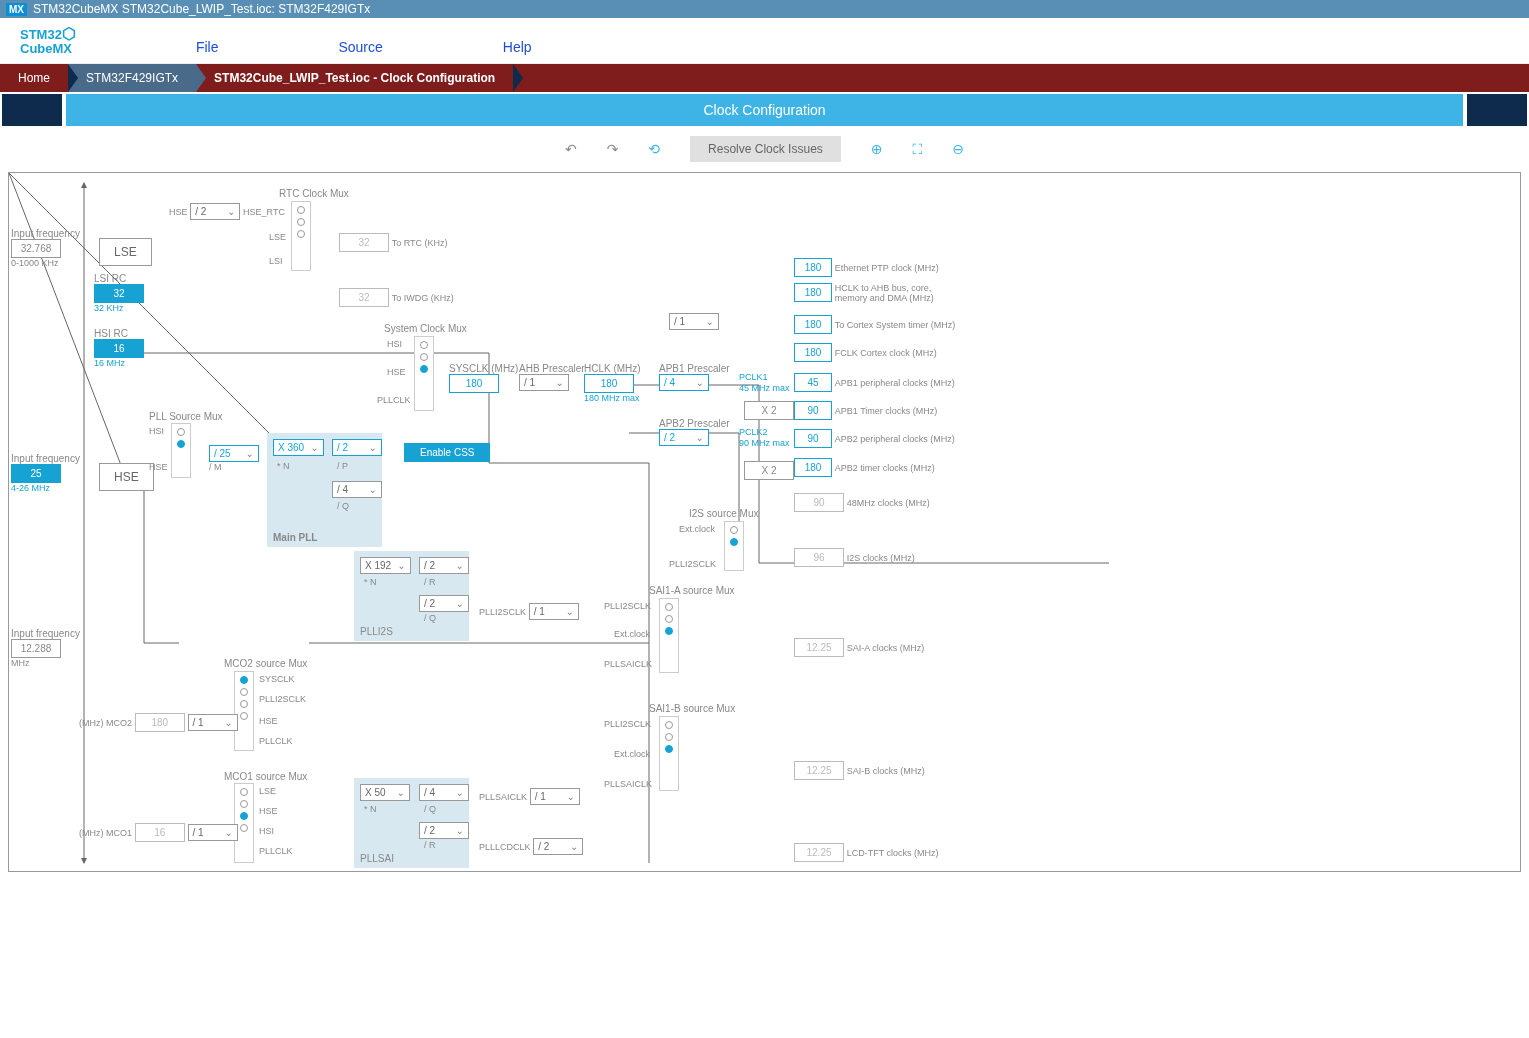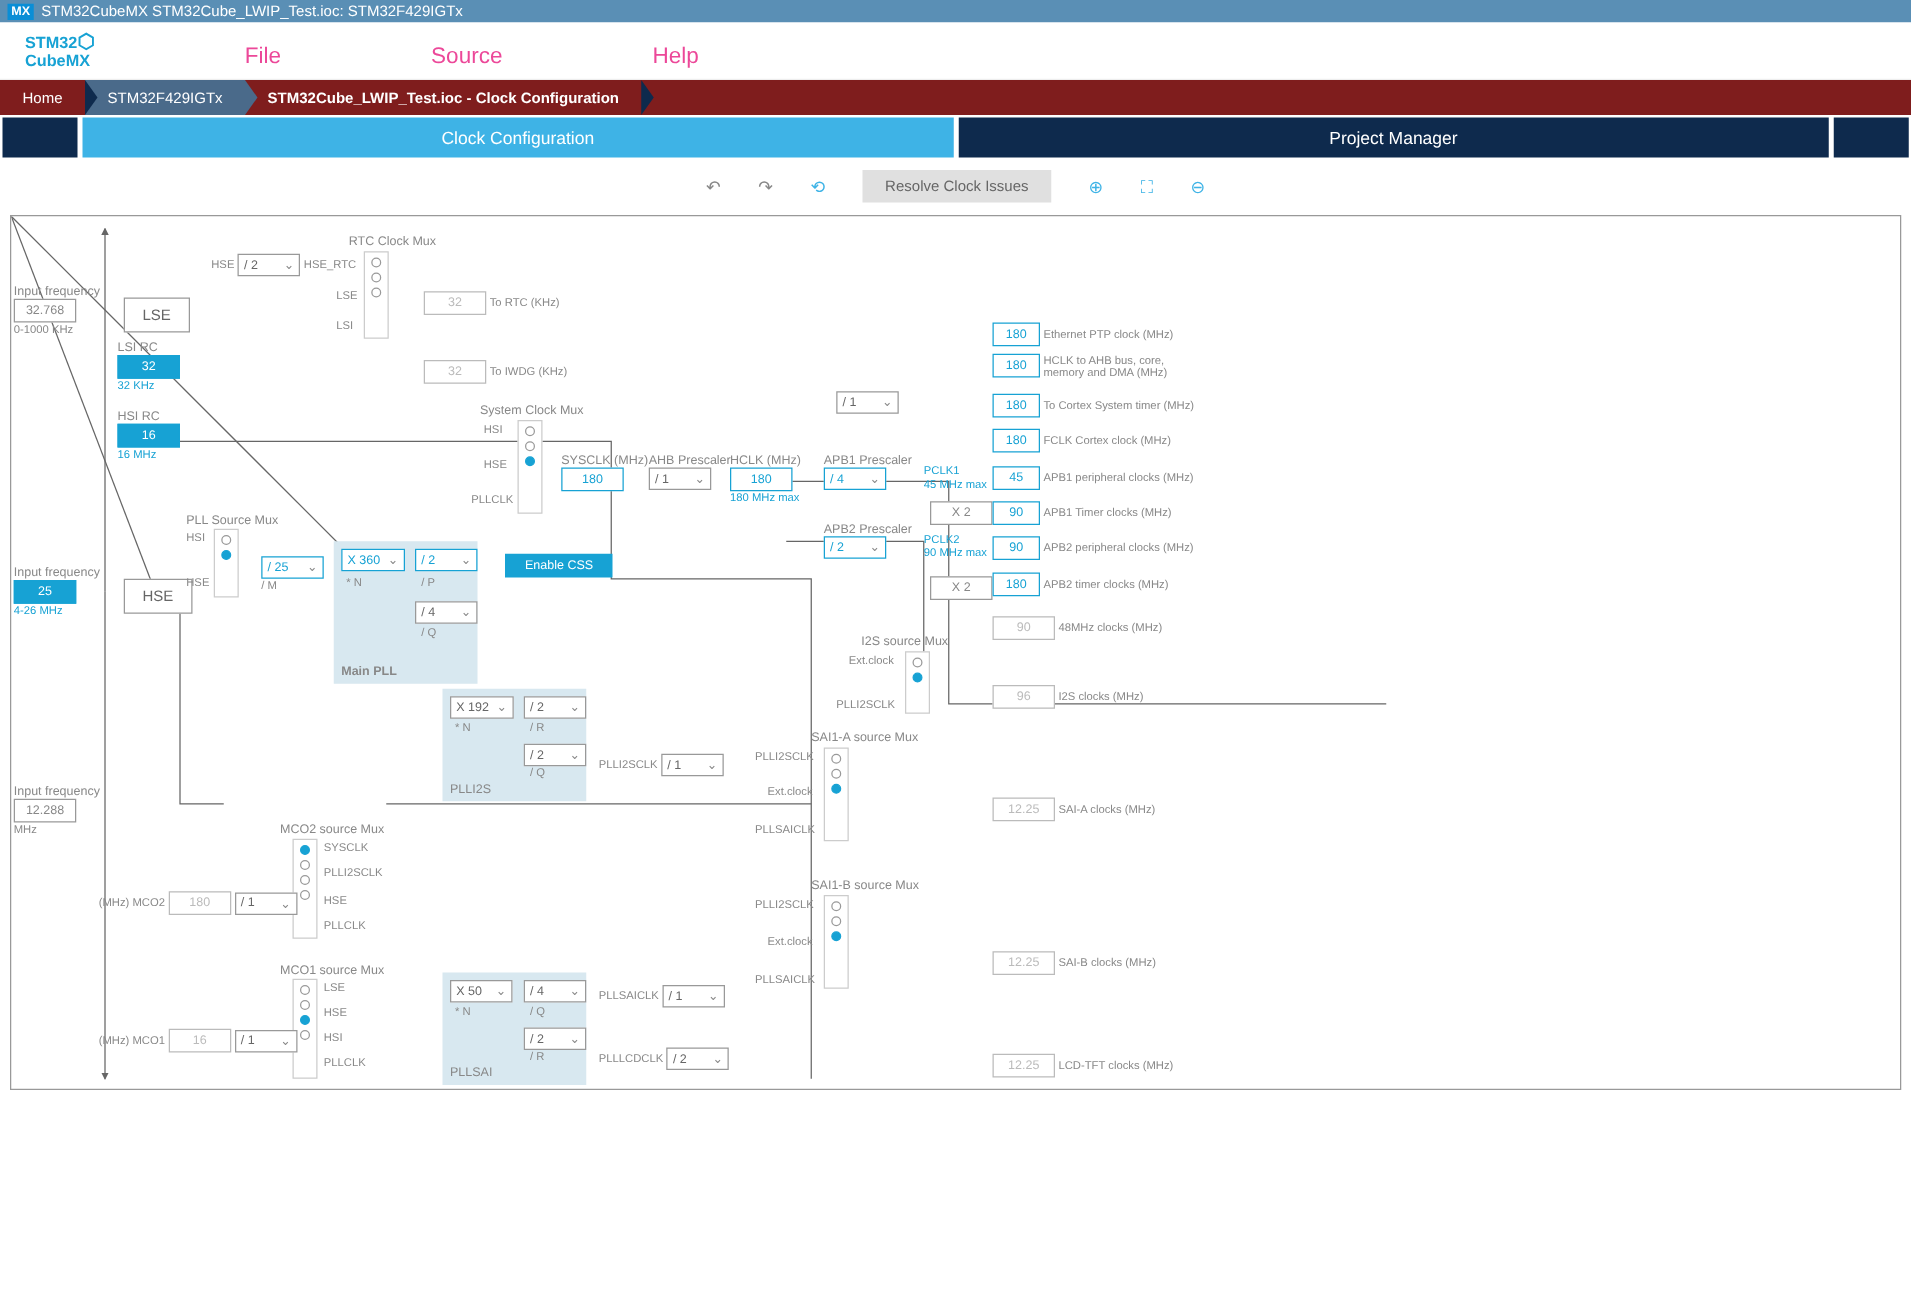--- a/index.html
+++ b/index.html
@@ -2,21 +2,21 @@
 <html><head>
 <meta charset="utf-8">
 <style>
 *{box-sizing:border-box;margin:0;padding:0;font-family:Arial,sans-serif}
 body{background:#fff;font-size:11px;color:#666}
 .titlebar{background:#5a8fb5;color:#fff;padding:2px 6px;font-size:12px;display:flex;align-items:center;gap:6px}
 .titlebar .mx{background:#0a8ed6;color:#fff;padding:1px 3px;font-size:10px;font-weight:bold}
 .menubar{background:#fff;padding:8px 20px;display:flex;align-items:flex-end;gap:120px;border-bottom:1px solid #eee}
 .logo{color:#17a2d4;font-weight:bold;font-size:13px;line-height:1;position:relative}
 .logo .cube{color:#17a2d4;font-size:16px}
-.menubar .mitem{color:#ec4899;font-size:18px;cursor:pointer}
+.menubar .mitem{color:#1d4ed8;font-size:14px;cursor:pointer}
 .breadcrumb{background:#7f1d1d;display:flex;align-items:center;height:28px}
 .bc{color:#fff;padding:0 18px;font-size:12px;height:28px;line-height:28px;position:relative;cursor:pointer}
 .bc::after{content:"";position:absolute;right:-10px;top:0;border-left:10px solid #0e2a4d;border-top:14px solid transparent;border-bottom:14px solid transparent;z-index:1}
 .bc.light{background:#4a6a8a}
 .bc.light::after{border-left-color:#4a6a8a}
 .bc.last{font-weight:bold}
 .tabs{display:flex;height:32px;margin-top:2px}
 .tab{flex:1;background:#0e2a4d;color:#fff;text-align:center;line-height:32px;font-size:14px;cursor:pointer;margin:0 2px}
 .tab.active{background:#3eb3e6}
 .tab.narrow{flex:0 0 60px}
@@ -66,21 +66,20 @@
 
 <div class="breadcrumb">
   <div class="bc">Home</div>
   <div class="bc light">STM32F429IGTx</div>
   <div class="bc last">STM32Cube_LWIP_Test.ioc - Clock Configuration</div>
 </div>
 
 <div class="tabs">
   <div class="tab narrow"></div>
   <div class="tab active">Clock Configuration</div>
-  <div class="tab">Project Manager</div>
   <div class="tab narrow"></div>
 </div>
 
 <div class="toolbar">
   <span class="tbtn">↶</span>
   <span class="tbtn">↷</span>
   <span class="tbtn refresh">⟲</span>
   <span class="resolve">Resolve Clock Issues</span>
   <span class="tbtn zoom">⊕</span>
   <span class="tbtn zoom">⛶</span>

